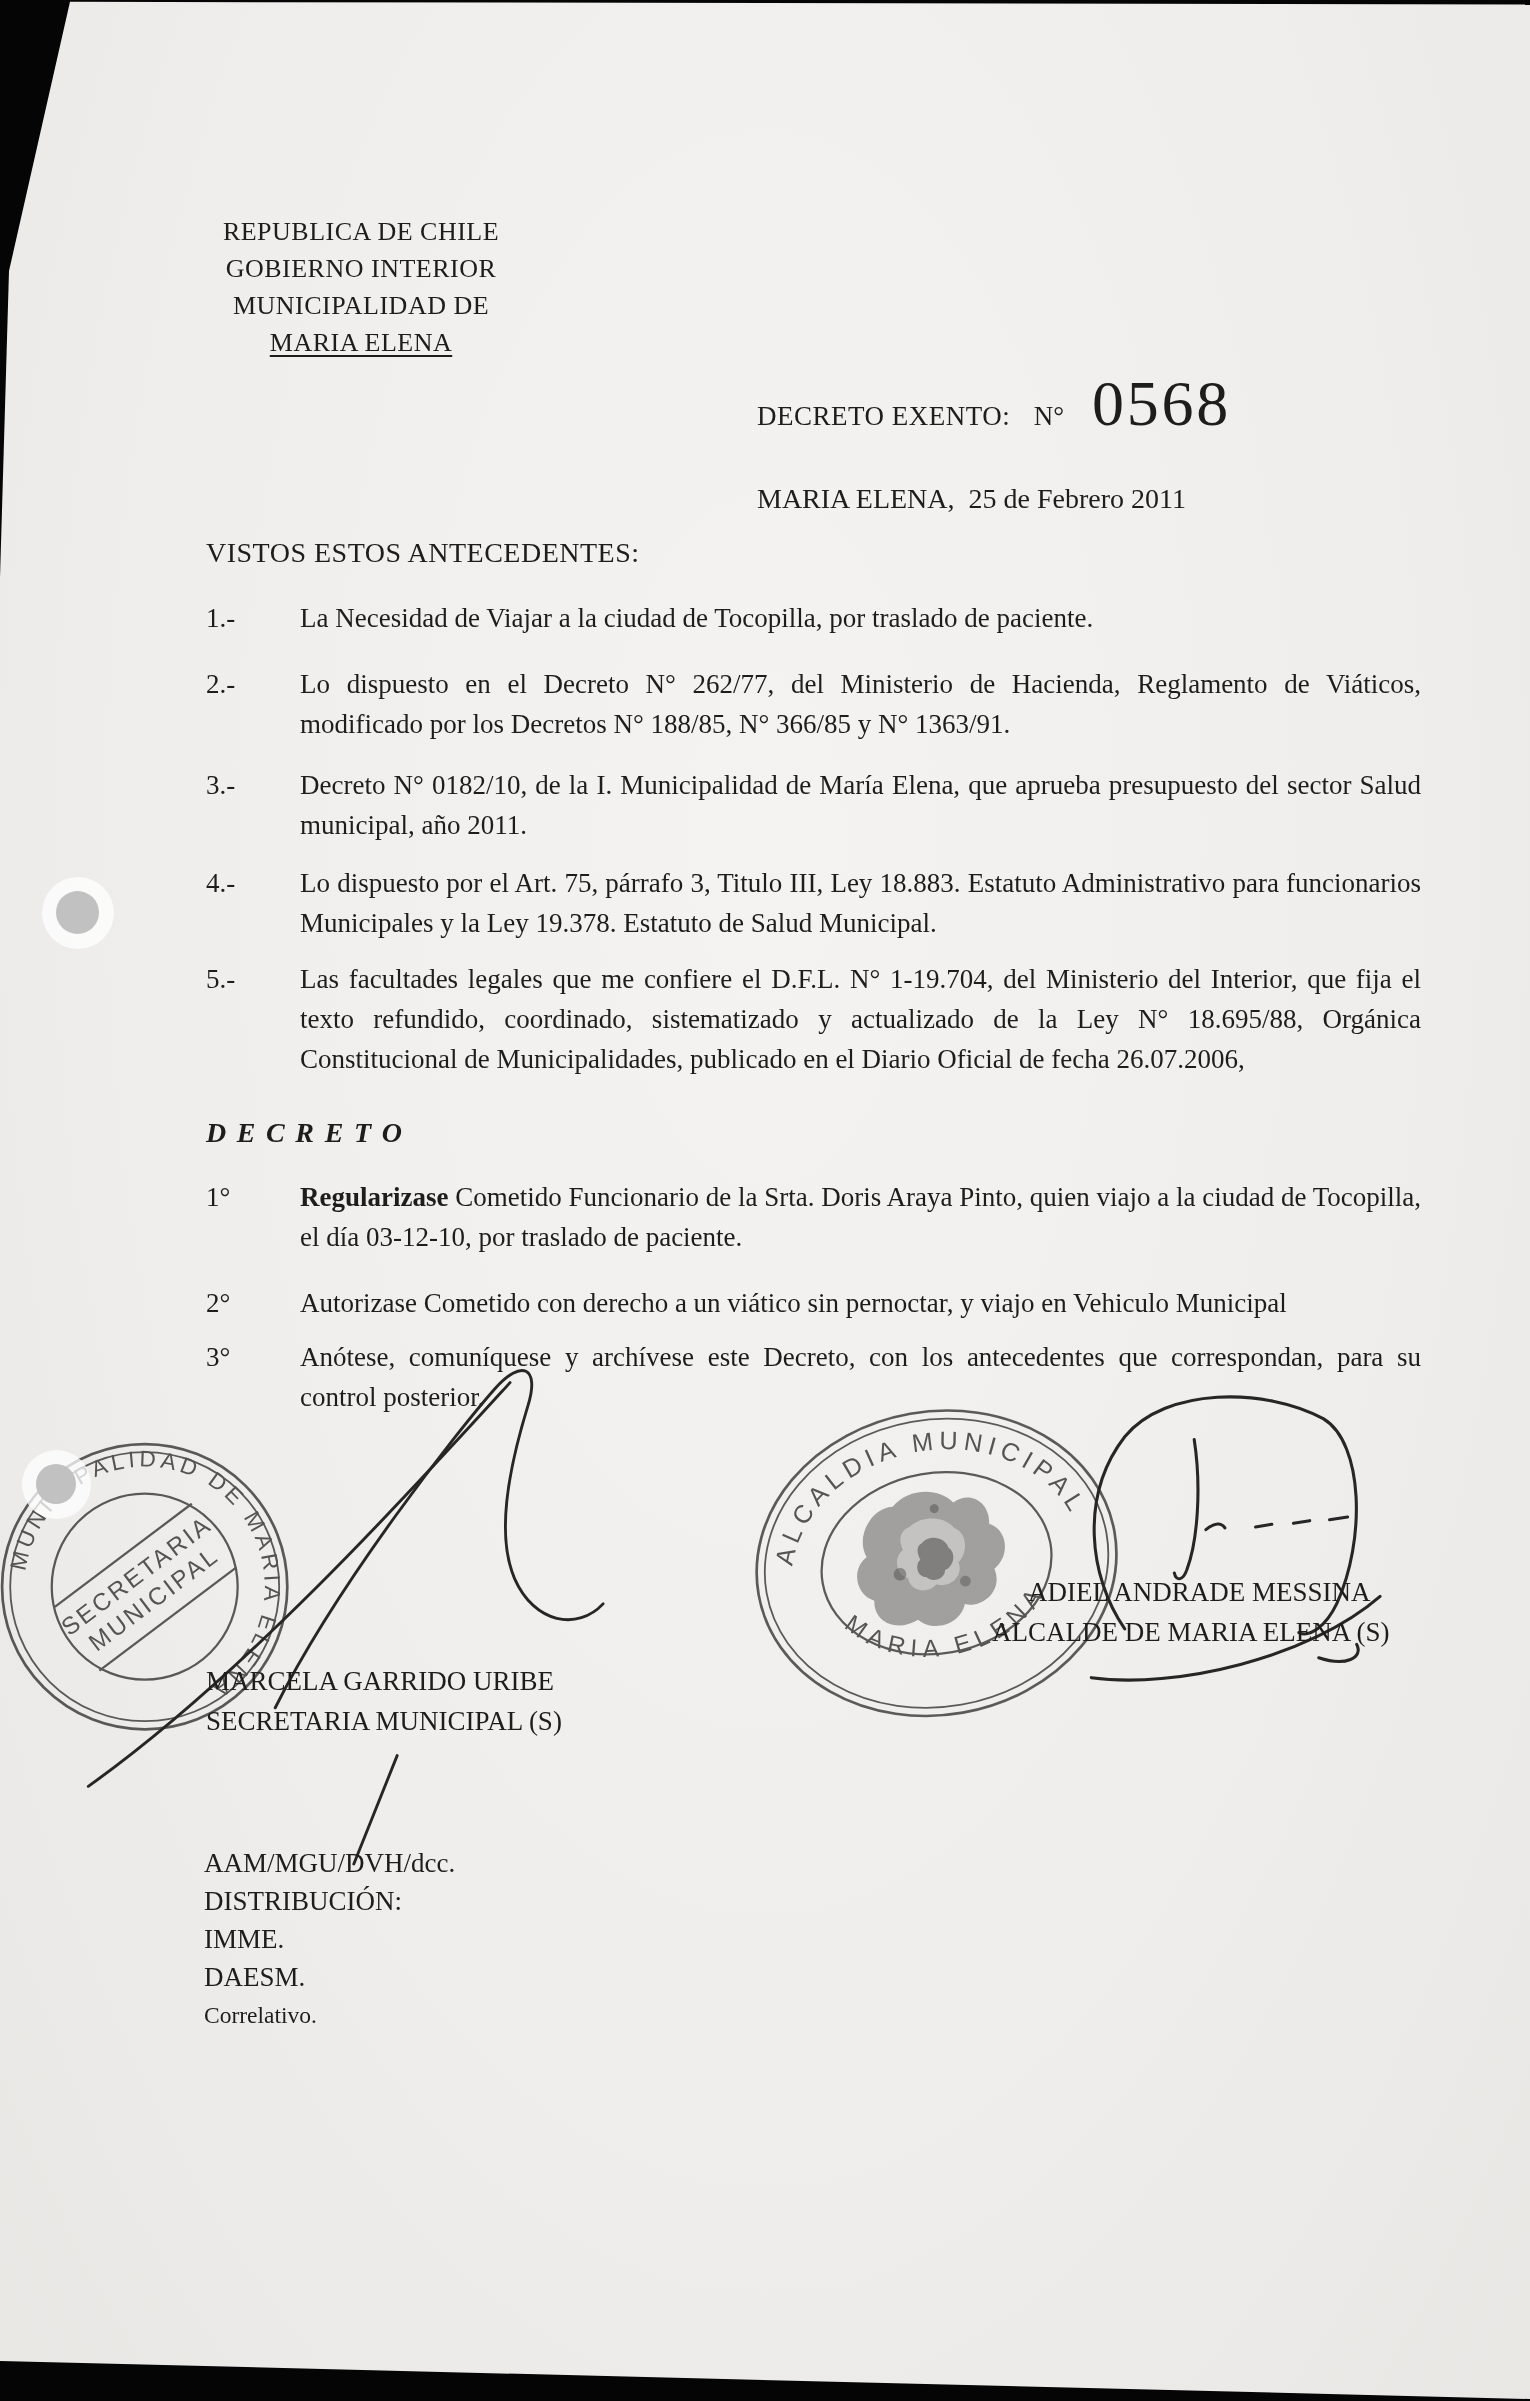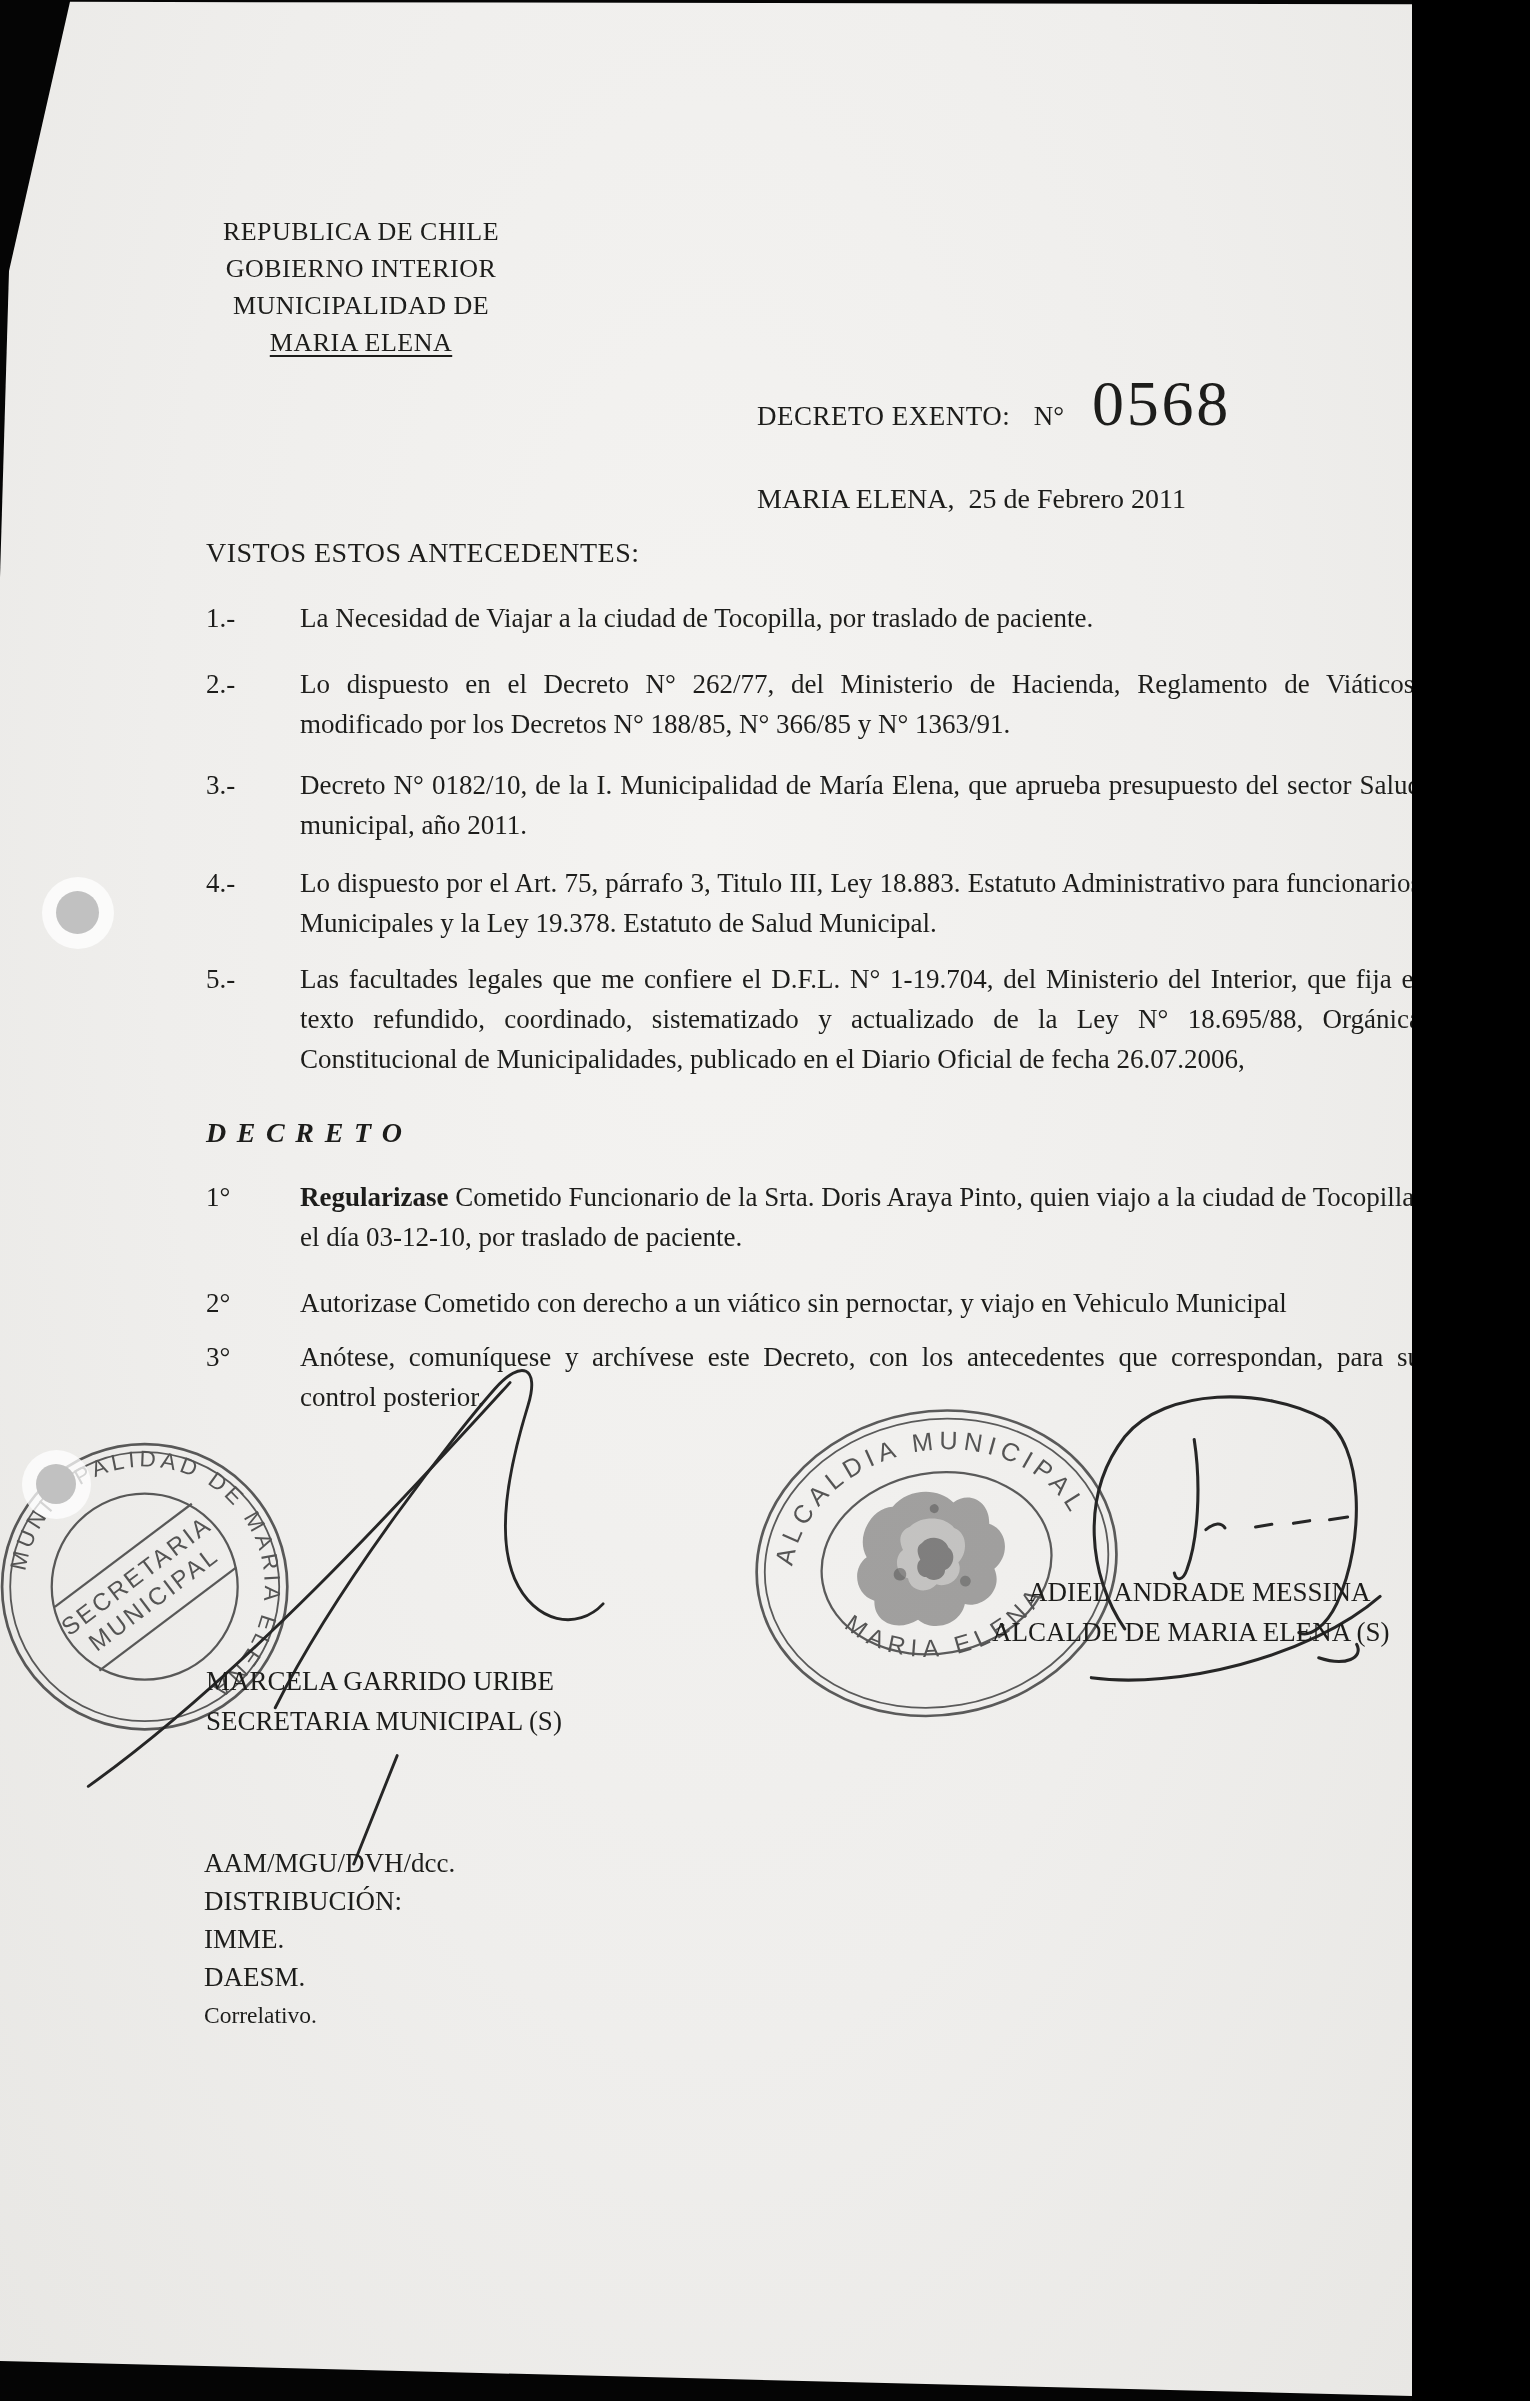--- a/index.html
+++ b/index.html
@@ -1,16 +1,16 @@
 <!DOCTYPE html>
 <html style="font-size:14.5px"><head>
 <meta charset="utf-8">
 <style>
   html,body{margin:0;padding:0;background:#000;}
-  .page{position:relative;width:1412px;height:2401px;background:#050505;overflow:hidden;
+  .page{position:relative;width:1530px;height:2401px;background:#050505;overflow:hidden;
         font-family:"Liberation Serif","DejaVu Serif",serif;color:#1d1d1b;}
   .paper{position:absolute;inset:0;background:
          radial-gradient(ellipse at 50% 35%, #f4f3f1 0%, #efeeec 55%, #e8e7e4 100%);
          clip-path:polygon(70px 1.8px,1530px 4.5px,1530px 2399px,0px 2361px,0px 578px,9px 271px);}
   .t{position:absolute;white-space:pre;}
   .letterhead{position:absolute;left:185px;top:213px;width:352px;text-align:center;
               font-size:26px;line-height:37px;letter-spacing:0.5px;}
   .letterhead .ul{text-decoration:underline;text-underline-offset:3.6px;}
   .decree-line{position:absolute;left:757px;top:372px;display:flex;align-items:baseline;}
   .decree-label{font-size:27px;letter-spacing:0.5px;}

